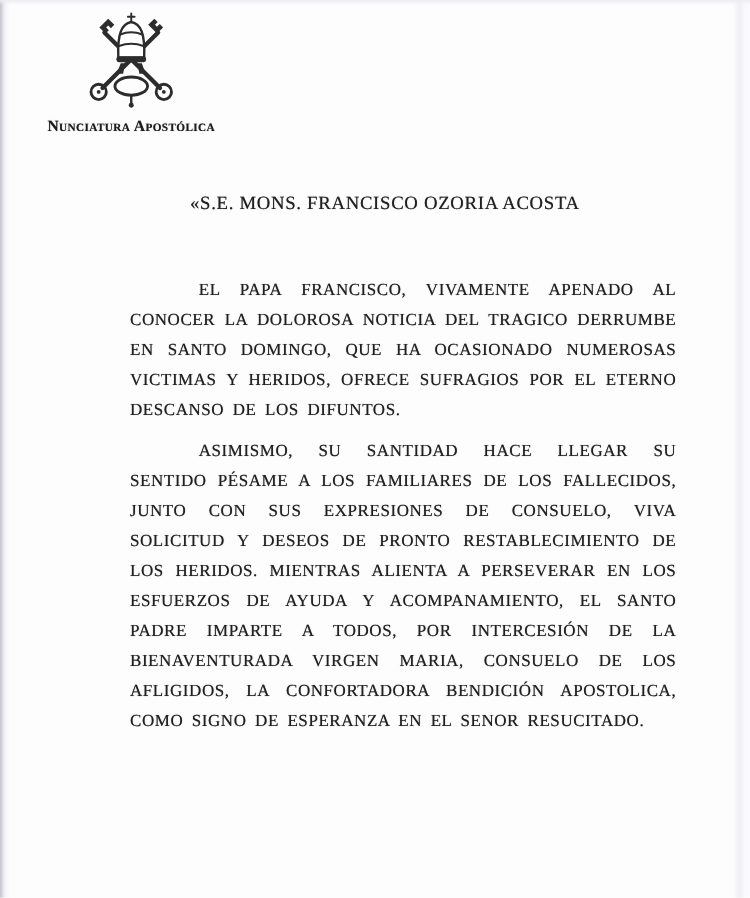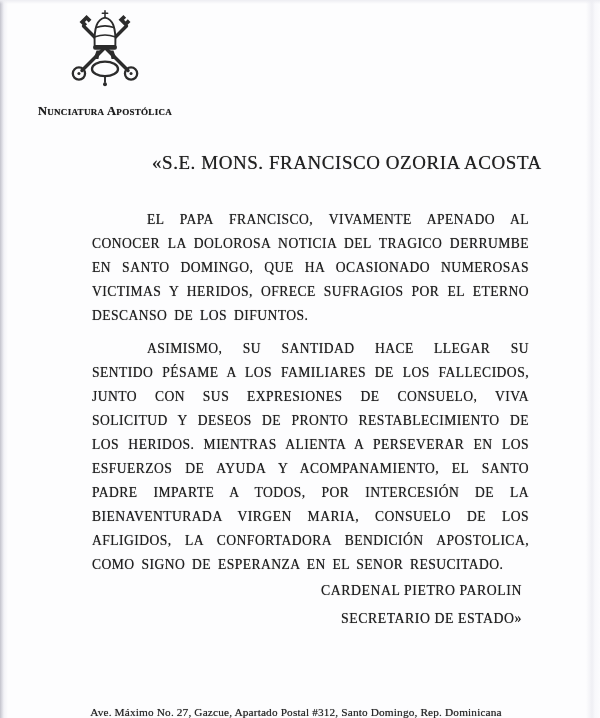--- a/index.html
+++ b/index.html
@@ -17,30 +17,30 @@
   }
   .page::before{
     content:"";position:absolute;left:0;right:0;top:0;height:4px;
     background:linear-gradient(180deg,#ededf2,rgba(255,255,255,0));
   }
   .ink{ text-shadow:0 0 0.7px rgba(25,25,25,0.65); }
 
   
   .letterhead{position:absolute;left:26px;top:8px;width:158px;text-align:center;}
   .emblem{display:block;margin:0 auto;width:92px;height:82px;}
-  .org{margin-top:16px;font-weight:bold;font-variant:small-caps;color:#1d1d1d;font-family:Liberation Serif, serif;}
+  .org{margin-top:6px;font-weight:bold;font-variant:small-caps;color:#1d1d1d;font-family:Liberation Serif, serif;}
   .org-l1,.org-l3{font-size:12.5px;line-height:11.5px;letter-spacing:0.3px;}
   .org-l2{font-size:10px;line-height:11px;}
 
   
-  .salutation{position:absolute;left:152px;top:149px;font-size:19px;line-height:28px;letter-spacing:0.55px;white-space:nowrap;}
+  .salutation{position:absolute;left:152px;top:149px;font-size:15px;line-height:28px;letter-spacing:0.55px;white-space:nowrap;}
 
   
   .par{
-    position:absolute;left:92px;width:437px;margin:0;
+    position:absolute;left:92px;width:437px;margin:12px;
     text-align:justify;text-indent:55px;
     font-size:13.6px;line-height:24px;
     letter-spacing:0.45px;word-spacing:3px;
   }
   .par1{top:208px;}
   .par2{top:337px;}
 
   
   .signature{position:absolute;right:78px;top:577px;text-align:right;font-size:13.8px;line-height:28px;letter-spacing:0.55px;white-space:nowrap;}
 
@@ -87,20 +87,15 @@
     </div>
   </div>
 
   <div class="salutation ink">
     <div>«S.E. MONS. FRANCISCO OZORIA ACOSTA</div>
   </div>
 
   <p class="par par1 ink">EL PAPA FRANCISCO, VIVAMENTE APENADO AL CONOCER LA DOLOROSA NOTICIA DEL TRAGICO DERRUMBE EN SANTO DOMINGO, QUE HA OCASIONADO NUMEROSAS VICTIMAS Y HERIDOS, OFRECE SUFRAGIOS POR EL ETERNO DESCANSO DE LOS DIFUNTOS.</p>
   <p class="par par2 ink">ASIMISMO, SU SANTIDAD HACE LLEGAR SU SENTIDO PÉSAME A LOS FAMILIARES DE LOS FALLECIDOS, JUNTO CON SUS EXPRESIONES DE CONSUELO, VIVA SOLICITUD Y DESEOS DE PRONTO RESTABLECIMIENTO DE LOS HERIDOS. MIENTRAS ALIENTA A PERSEVERAR EN LOS ESFUERZOS DE AYUDA Y ACOMPANAMIENTO, EL SANTO PADRE IMPARTE A TODOS, POR INTERCESIÓN DE LA BIENAVENTURADA VIRGEN MARIA, CONSUELO DE LOS AFLIGIDOS, LA CONFORTADORA BENDICIÓN APOSTOLICA, COMO SIGNO DE ESPERANZA EN EL SENOR RESUCITADO.</p>
 
-  <div class="signature ink">
-    <div>CARDENAL PIETRO PAROLIN</div>
-    <div>SECRETARIO DE ESTADO»</div>
-  </div>
 
-  <div class="footer ink">Ave. Máximo No. 27, Gazcue, Apartado Postal #312, Santo Domingo, Rep. Dominicana</div>
 
 </div>
 
 </body></html>

